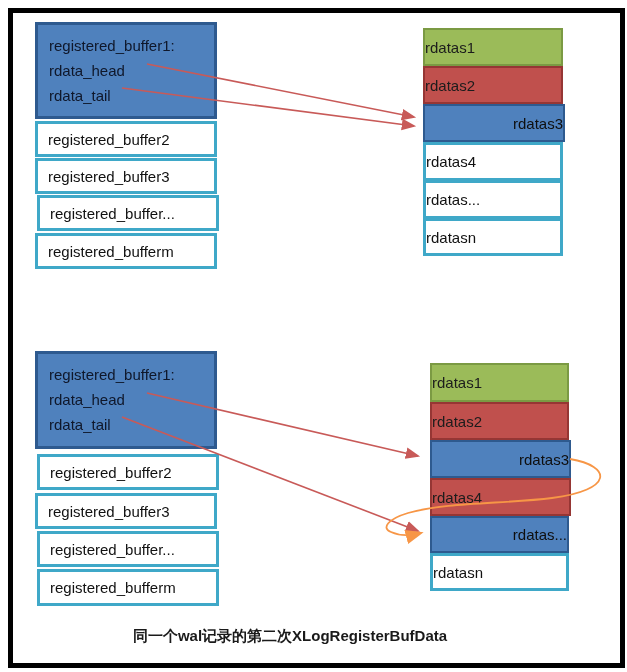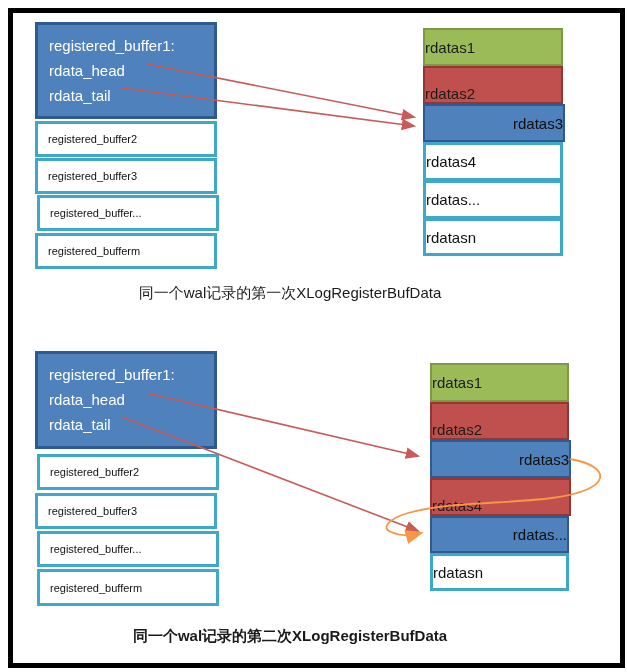--- a/index.html
+++ b/index.html
@@ -7,37 +7,37 @@
     position:relative; width:627px; height:672px; background:#ffffff;
     font-family:"Liberation Sans","DejaVu Sans",sans-serif;
     overflow:hidden;
   }
   #frame {
     position:absolute; left:8px; top:8px; width:617px; height:660px;
     border:5px solid #000000; box-sizing:border-box;
   }
   .bufhead {
     position:absolute; width:182px; box-sizing:border-box;
-    background:#4f81bd; border:3px solid #2e5a8f; color:#ffffff;
+    background:#4f81bd; border:3px solid #2e5a8f; color:#0f172a;
     font-size:15px; line-height:25px; padding:8px 0 0 11px;
   }
   .bufhead .line { white-space:nowrap; }
   .wbox {
     position:absolute; width:182px; height:36px; box-sizing:border-box;
     background:#ffffff; border:3px solid #3fa8c8; color:#111111;
-    font-size:11px; display:flex; align-items:center; padding-left:10px;
+    font-size:15px; display:flex; align-items:center; padding-left:10px;
     white-space:nowrap;
   }
   .rbox {
     position:absolute; box-sizing:border-box; height:39px;
     font-size:15px; display:flex; align-items:center; padding-left:0;
     white-space:nowrap;
   }
   .rbox.green { background:#9bbb59; border:2px solid #7b9a43; color:#1c1c1c; }
-  .rbox.red   { background:#c0504d; border:2px solid #963634; color:#1c1c1c;align-items:flex-end; }
+  .rbox.red   { background:#c0504d; border:2px solid #963634; color:#1c1c1c; }
   .rbox.blue  { background:#4f81bd; border:2px solid #2e5a8f; color:#0f0f0f;justify-content:flex-end; }
   .rbox.plain { background:#ffffff; border:3px solid #3fa8c8; color:#111111; }
   .caption {
     position:absolute; width:420px; text-align:center; color:#1a1a1a;
     font-size:15px; white-space:nowrap;
   }
   #arrows { position:absolute; left:0; top:0; pointer-events:none; z-index:6; }
 </style>
 </head>
 <body>
@@ -76,21 +76,20 @@
   <div class="rbox plain" style="left:423px; top:142px; width:140px; height:39px;">
     <span>rdatas4</span>
   </div>
   <div class="rbox plain" style="left:423px; top:180px; width:140px; height:39px;">
     <span>rdatas...</span>
   </div>
   <div class="rbox plain" style="left:423px; top:218px; width:140px; height:38px;">
     <span>rdatasn</span>
   </div>
 
-  <div class="caption" style="left:80px; top:284px;">同一个wal记录的第一次XLogRegisterBufData</div>
 
   <div class="bufhead" style="left:35px; top:351px; height:98px;">
     <div class="line">registered_buffer1:</div>
     <div class="line">rdata_head</div>
     <div class="line">rdata_tail</div>
   </div>
   <div class="wbox" style="left:37px; top:454px;">
     <span>registered_buffer2</span>
   </div>
   <div class="wbox" style="left:35px; top:493px;">

